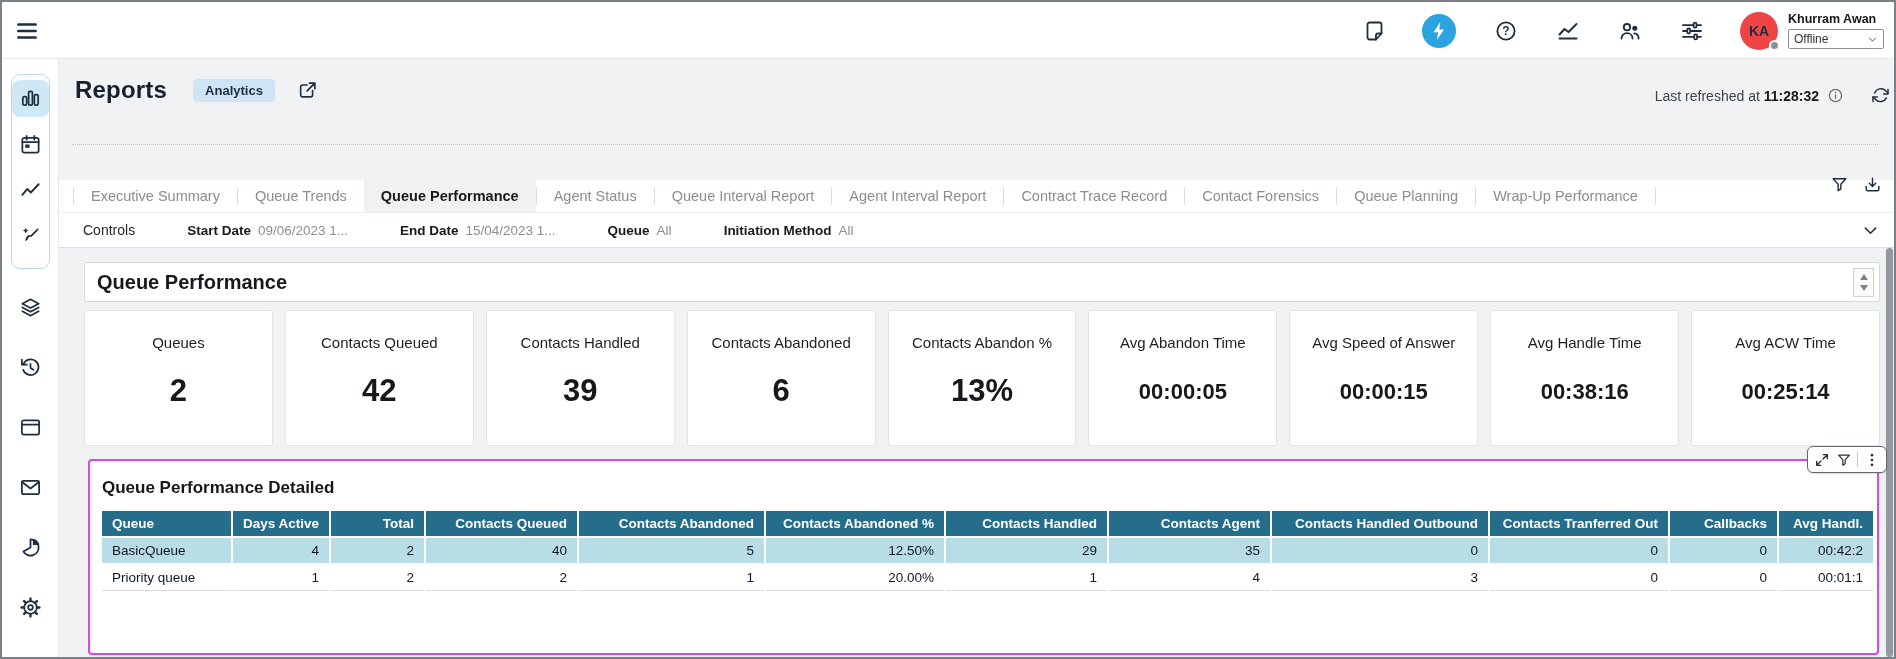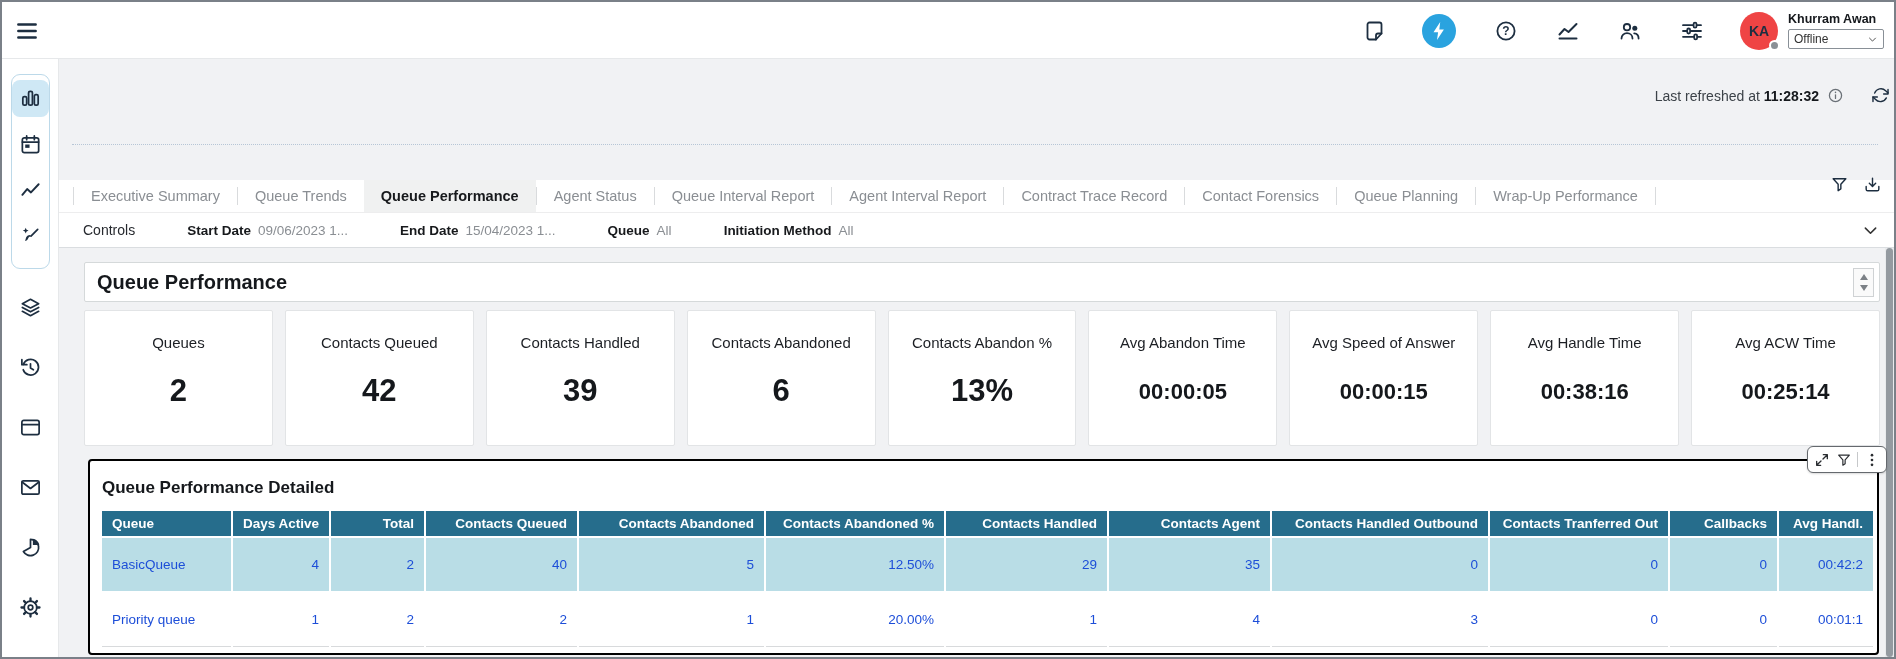--- a/index.html
+++ b/index.html
@@ -87,29 +87,29 @@
 
   
   .cards { position:absolute; left:82px; top:308px; width:1796px; height:136px; display:flex; gap:12px; }
   .card { flex:1; background:#fff; border:1px solid #e2e4e6; border-radius:2px; text-align:center; }
   .card-label { margin-top:23px; font-size:15px; color:#1c1f24; }
   .card-value { margin-top:22px; font-size:31px; font-weight:bold; color:#15181c; }
   .card-value.time { font-size:22px; margin-top:28px; }
 
   
   .panel { position:absolute; left:86px; top:457px; width:1791px; height:196px; background:#fff;
-           border:2px solid #000000; border-radius:4px; overflow:hidden; }
+           border:2px solid #d946ef; border-radius:4px; overflow:hidden; }
   .panel-title { font-size:17px; font-weight:bold; color:#15181c; padding:17px 0 0 12px; }
   .table-wrap { margin:13px 0 0 12px; overflow:hidden; }
   table { border-collapse:collapse; table-layout:fixed; font-size:13.5px; }
   th { background:#266d8c; color:#fff; font-weight:bold; padding:5px 10px; border-right:2px solid #fff;
        border-bottom:2px solid #fff; white-space:nowrap; overflow:hidden; text-align:right; }
   th:first-child { text-align:left; }
-  td { padding:19px 10px; border-right:2px solid #fff; white-space:nowrap; overflow:hidden;
-       text-align:right; color:#1d4ed8; height:18px; }
+  td { padding:5px 10px; border-right:2px solid #fff; white-space:nowrap; overflow:hidden;
+       text-align:right; color:#0f172a; height:18px; }
   td:first-child { text-align:left; }
   tr.hl td { background:#b9dde6; border-bottom:2px solid #fff; }
   tr.plain td { background:#fff; border-bottom:1px solid #d8dadc; }
 
   .float-tools { position:absolute; left:1805px; top:444px; width:80px; height:27px; background:#fff;
                  border:1px solid #65696e; border-radius:6px; display:flex; align-items:center;
                  justify-content:space-evenly; z-index:3; box-shadow:0 1px 2px rgba(0,0,0,.15); }
   .float-tools .fi { width:16px; height:16px; color:#2b2e32; cursor:pointer; }
   .ft-div { width:1px; height:15px; background:#c6c8ca; }
 
@@ -255,20 +255,30 @@
         <div class="side-item">
           <svg viewBox="0 0 24 24" fill="none" stroke="currentColor" stroke-width="1.8" stroke-linecap="round" stroke-linejoin="round" width="100%" height="100%">
             <circle cx="12" cy="12" r="6.6"></circle>
             <circle cx="12" cy="12" r="2.4"></circle>
             <path d="M12 2.6v2.7M12 18.7v2.7M2.6 12h2.7M18.7 12h2.7M5.3 5.3l1.9 1.9M16.8 16.8l1.9 1.9M18.7 5.3l-1.9 1.9M7.2 16.8l-1.9 1.9" stroke-width="2.4"></path>
           </svg>
         </div>
       </div>
   </div>
 
+  <div class="page-head">
+    <div class="page-title">Reports</div>
+    <div class="badge">Analytics</div>
+    <div class="ext-link">
+        <svg viewBox="0 0 24 24" fill="none" stroke="currentColor" stroke-width="1.8" stroke-linecap="round" stroke-linejoin="round" width="100%" height="100%">
+          <path d="M13.5 4.5h6v6M19.5 4.5 11 13"></path>
+          <path d="M17 12.5v5a2 2 0 0 1-2 2H6a2 2 0 0 1-2-2v-9a2 2 0 0 1 2-2h5"></path>
+        </svg>
+      </div>
+  </div>
   <div class="refresh-area">
     <div class="refresh-text">
       <span>Last refreshed at</span>&nbsp;<b>11:28:32</b>
     </div>
     <div class="info-icon">
         <svg viewBox="0 0 24 24" fill="none" stroke="currentColor" stroke-width="1.8" stroke-linecap="round" stroke-linejoin="round" width="100%" height="100%">
           <circle cx="12" cy="12" r="8.6"></circle>
           <path d="M12 11v5.2"></path>
           <circle cx="12" cy="7.6" r="1.1" fill="currentColor" stroke="none"></circle>
         </svg>

